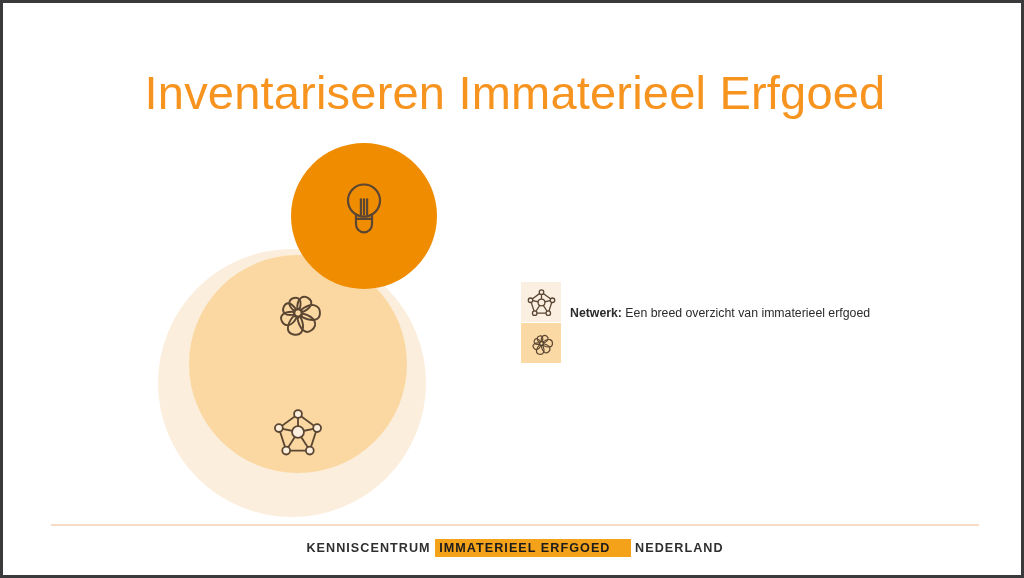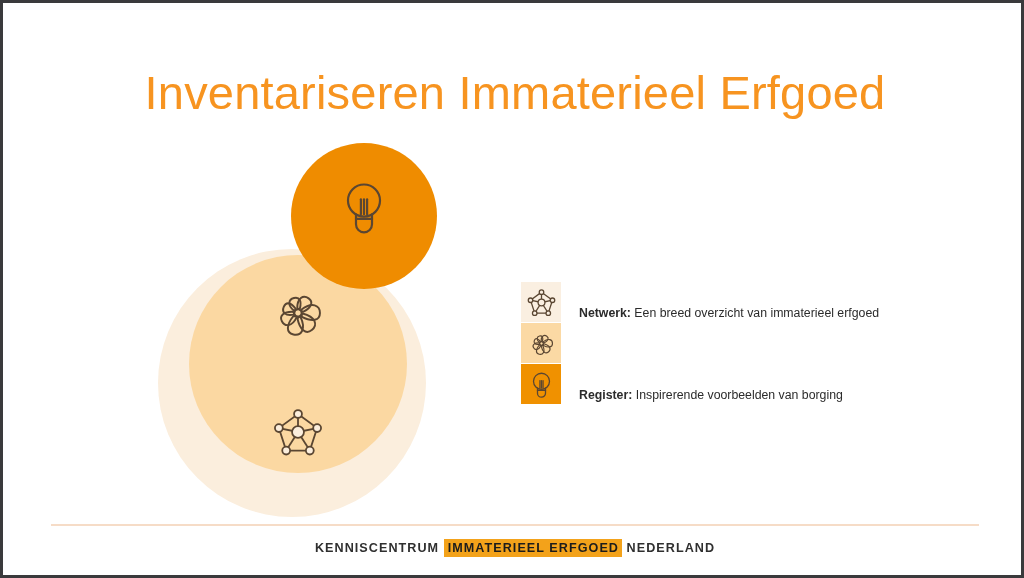--- a/index.html
+++ b/index.html
@@ -132,21 +132,21 @@
 
   .sw-network   { background: #FAEFE1; }
   .sw-inventory { background: #FBD9A4; }
   .sw-register  { background: #F09100; }
 
   .legend-text {
     font-size: 12.3px;
     color: #2b2b2b;
     line-height: 1;
     padding-bottom: 3px;
-    padding-left: 18px;
+    padding-left: 9px;
     white-space: nowrap;
     font-family: "Liberation Sans", sans-serif;
   }
   .legend-text b { font-weight: bold; }
 
   
   #footer-rule {
     position: absolute;
     left: 48px;
     top: 521px;
@@ -164,21 +164,21 @@
     font-size: 12.6px;
     letter-spacing: 1.05px;
     font-weight: bold;
     color: #2f2f2f;
     white-space: nowrap;
     font-family: "Liberation Sans", sans-serif;
   }
   #footer .hl {
     background: #F3A21A;
     color: #1c1c1c;
-    padding: 2px 3px 2px 4px;
+    padding: 2px 20px 2px 4px;
   }
   #footer .plain { font-weight: bold; }
 </style>
 </head>
 <body>
 
 <div id="slide">
 
   <div id="title">Inventariseren Immaterieel Erfgoed</div>
 
@@ -298,34 +298,19 @@
                 </g>
               <g transform="rotate(306)"> 
                   <path d="M2.5 -2.5 C 9 -7.5, 14 -5, 14 0 C 14 5, 9 6, 3 2.6 Z"></path>
                 </g>
             </g>
           </g>
         </svg>
       </div>
     </div>
 
-    <div class="legend-row">
-      <div class="legend-swatch sw-register">
-        <svg viewBox="0 0 48 48">
-          <g fill="none" stroke="#5a4632" stroke-width="2" stroke-linecap="round">
-            <circle cx="24" cy="19" r="12.4"></circle>
-            <path d="M17.8 29.6 V37.4 a6.2 6.2 0 0 0 12.4 0 V29.6"></path>
-            <line x1="17.8" y1="33.2" x2="30.2" y2="33.2"></line>
-            <line x1="21.6" y1="18" x2="21.6" y2="29.6"></line>
-            <line x1="24" y1="18" x2="24" y2="29.6"></line>
-            <line x1="26.4" y1="18" x2="26.4" y2="29.6"></line>
-          </g>
-        </svg>
-      </div>
-      <div class="legend-text"><b>Register:</b><span> Inspirerende voorbeelden van borging</span></div>
-    </div>
 
   </div>
 
   <div id="footer-rule"></div>
   <div id="footer"><span class="plain">KENNISCENTRUM </span><span class="hl">IMMATERIEEL ERFGOED</span><span class="plain"> NEDERLAND</span></div>
 
 </div>
 
 </body></html>

